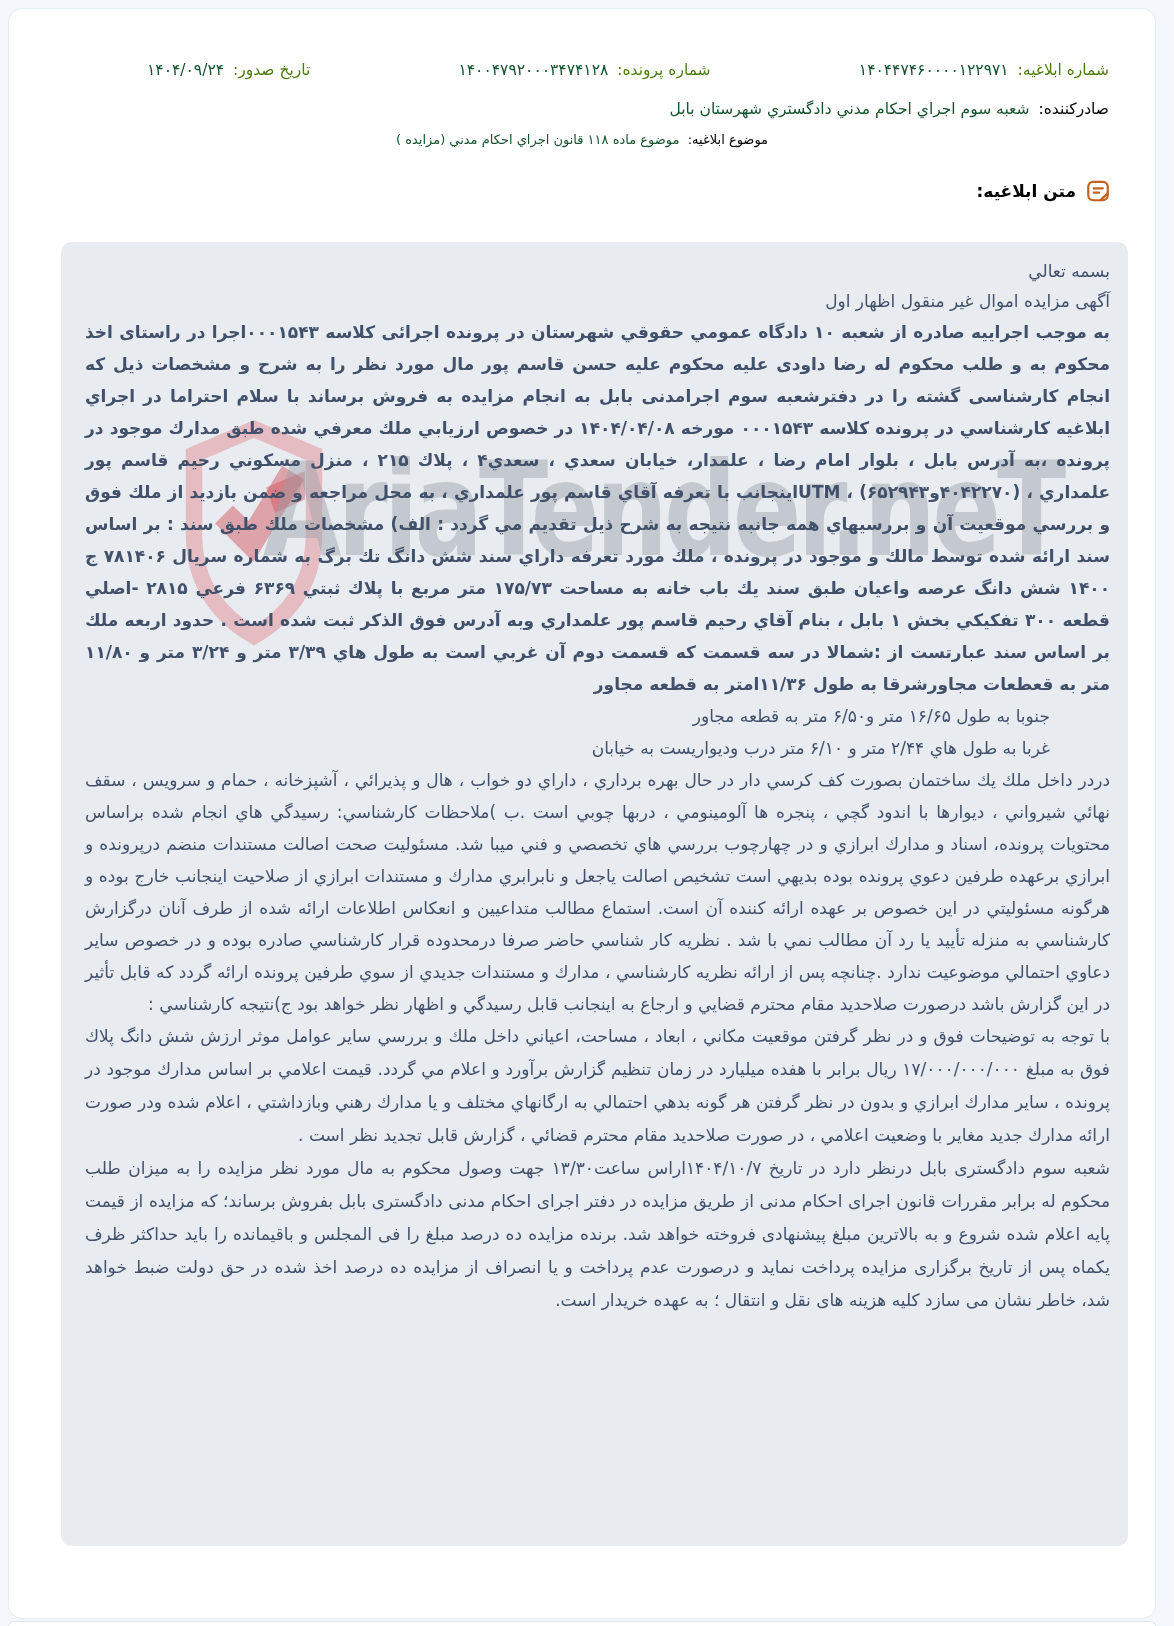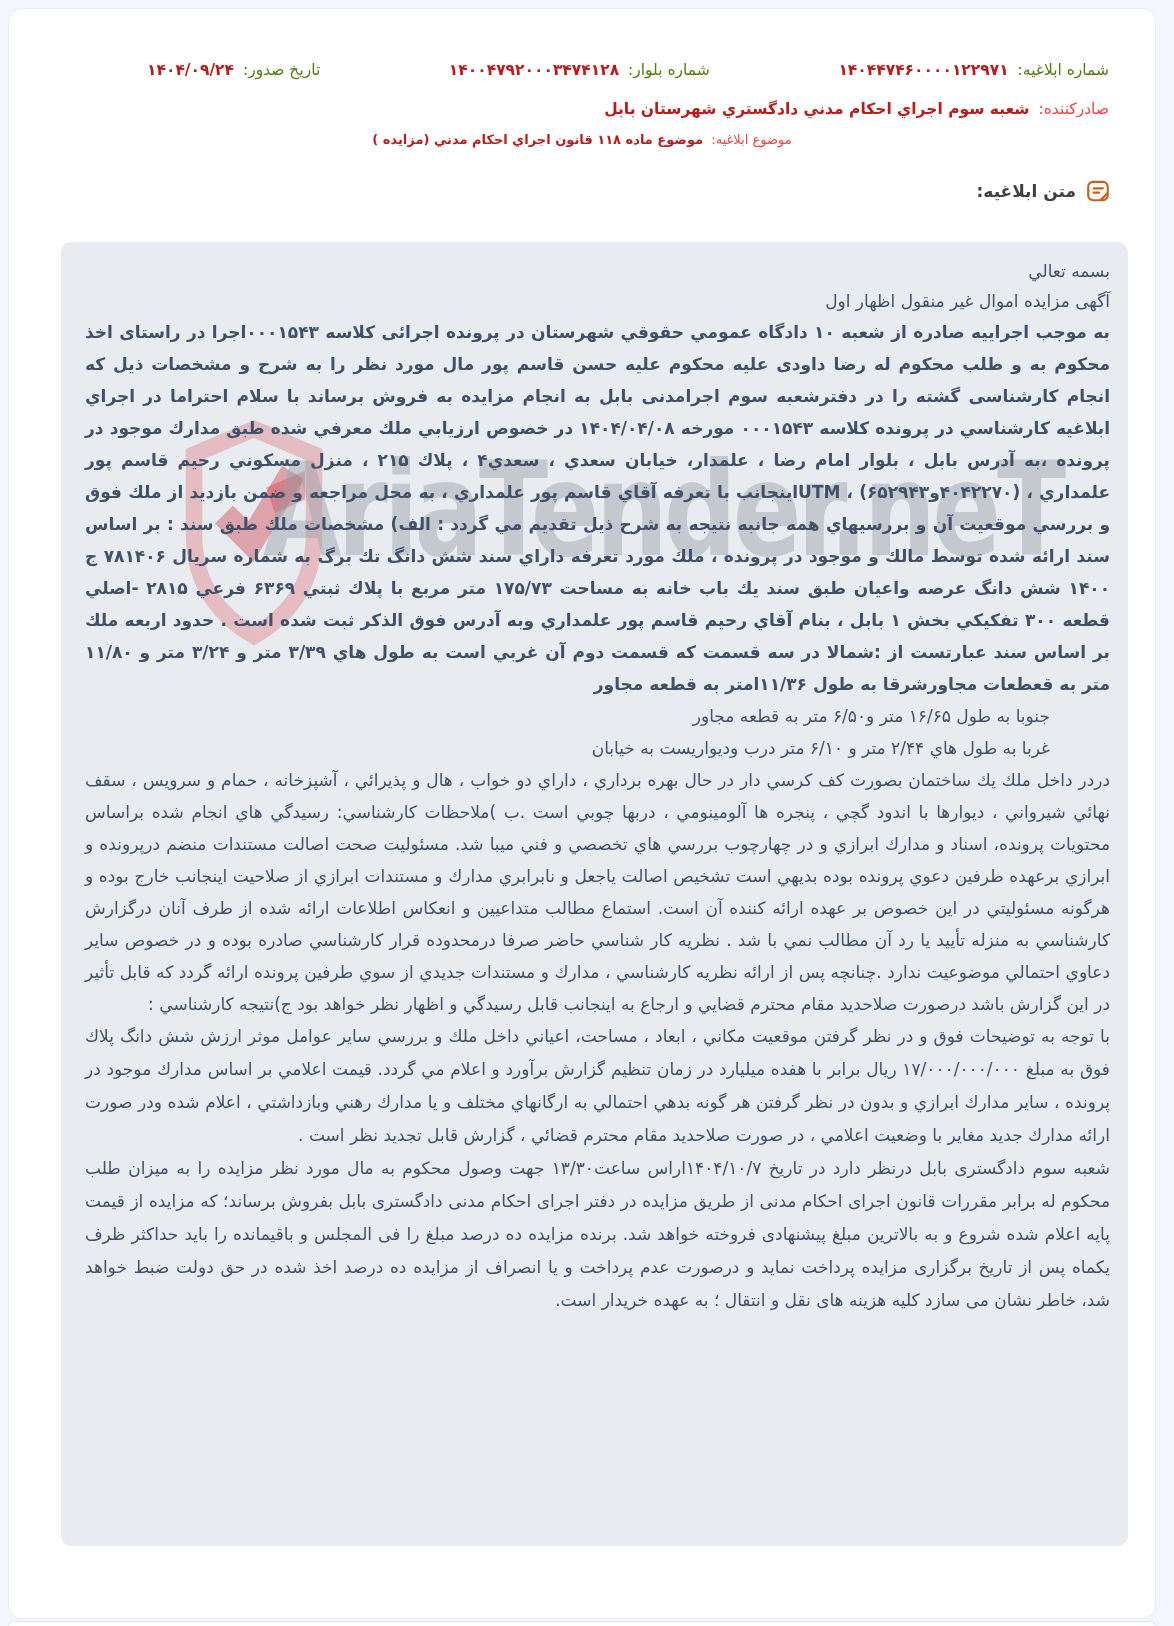--- a/index.html
+++ b/index.html
@@ -3,26 +3,26 @@
 <meta charset="utf-8">
 <style>
   html,body{margin:0;padding:0;width:1174px;height:1626px;overflow:hidden;
     background:#f3f7fb;font-family:"DejaVu Sans",sans-serif;}
   .card{position:absolute;left:8px;top:8px;width:1148px;height:1611px;background:#ffffff;
     border:1px solid #e5edf6;border-radius:14px;box-sizing:border-box;}
   
   .row1{display:flex;justify-content:space-between;align-items:center;direction:rtl;
     padding:0 46px 0 138px;margin-top:52px;font-size:15.5px;}
   .lblb{color:#4d7c0f;}
-  .lblg{color:#ef4444;}
-  .val{color:#b91c1c;font-weight:700;margin-right:4px;}
+  .lblg{color:#000000;}
+  .val{color:#14532d;font-weight:400;margin-right:4px;}
   .row2{direction:rtl;text-align:right;padding:0 46px;margin-top:21px;font-size:15.5px;}
   .row3{direction:rtl;text-align:center;padding:0 46px;margin-top:14px;font-size:13px;}
   .heading{direction:rtl;display:flex;align-items:center;gap:9px;padding:0 44px;margin-top:31px;
-    color:#404040;font-weight:700;font-size:17px;}
+    color:#000000;font-weight:700;font-size:17px;}
   .heading svg{flex:0 0 auto;}
   
   .panel{position:absolute;left:52px;top:233px;width:1067px;height:1304px;background:#e8ecf0;
     border-radius:10px;box-sizing:border-box;}
   .wm-text{position:absolute;top:192px;left:202px;z-index:0;font-size:130px;font-weight:700;
     color:#9aa0a8;opacity:.45;letter-spacing:-5px;white-space:nowrap;
     transform:scaleX(.78);transform-origin:left top;user-select:none;}
   .wm-logo{position:absolute;top:178px;left:118px;z-index:0;opacity:.9;}
   .content{position:relative;z-index:1;padding:14px 18px 0 24px;direction:rtl;
     color:#41506b;font-size:17px;}
@@ -42,21 +42,21 @@
 <body>
 
 <div class="card">
 
   <div class="row1">
     <span>
       <span class="lblb">شماره ابلاغیه:</span>
       <span class="val">۱۴۰۴۴۷۴۶۰۰۰۰۱۲۲۹۷۱</span>
     </span>
     <span>
-      <span class="lblb">شماره بلوار:</span>
+      <span class="lblb">شماره پرونده:</span>
       <span class="val">۱۴۰۰۴۷۹۲۰۰۰۳۴۷۴۱۲۸</span>
     </span>
     <span>
       <span class="lblb">تاریخ صدور:</span>
       <span class="val">۱۴۰۴/۰۹/۲۴</span>
     </span>
   </div>
 
   <div class="row2">
     <span class="lblg">صادرکننده:</span>

